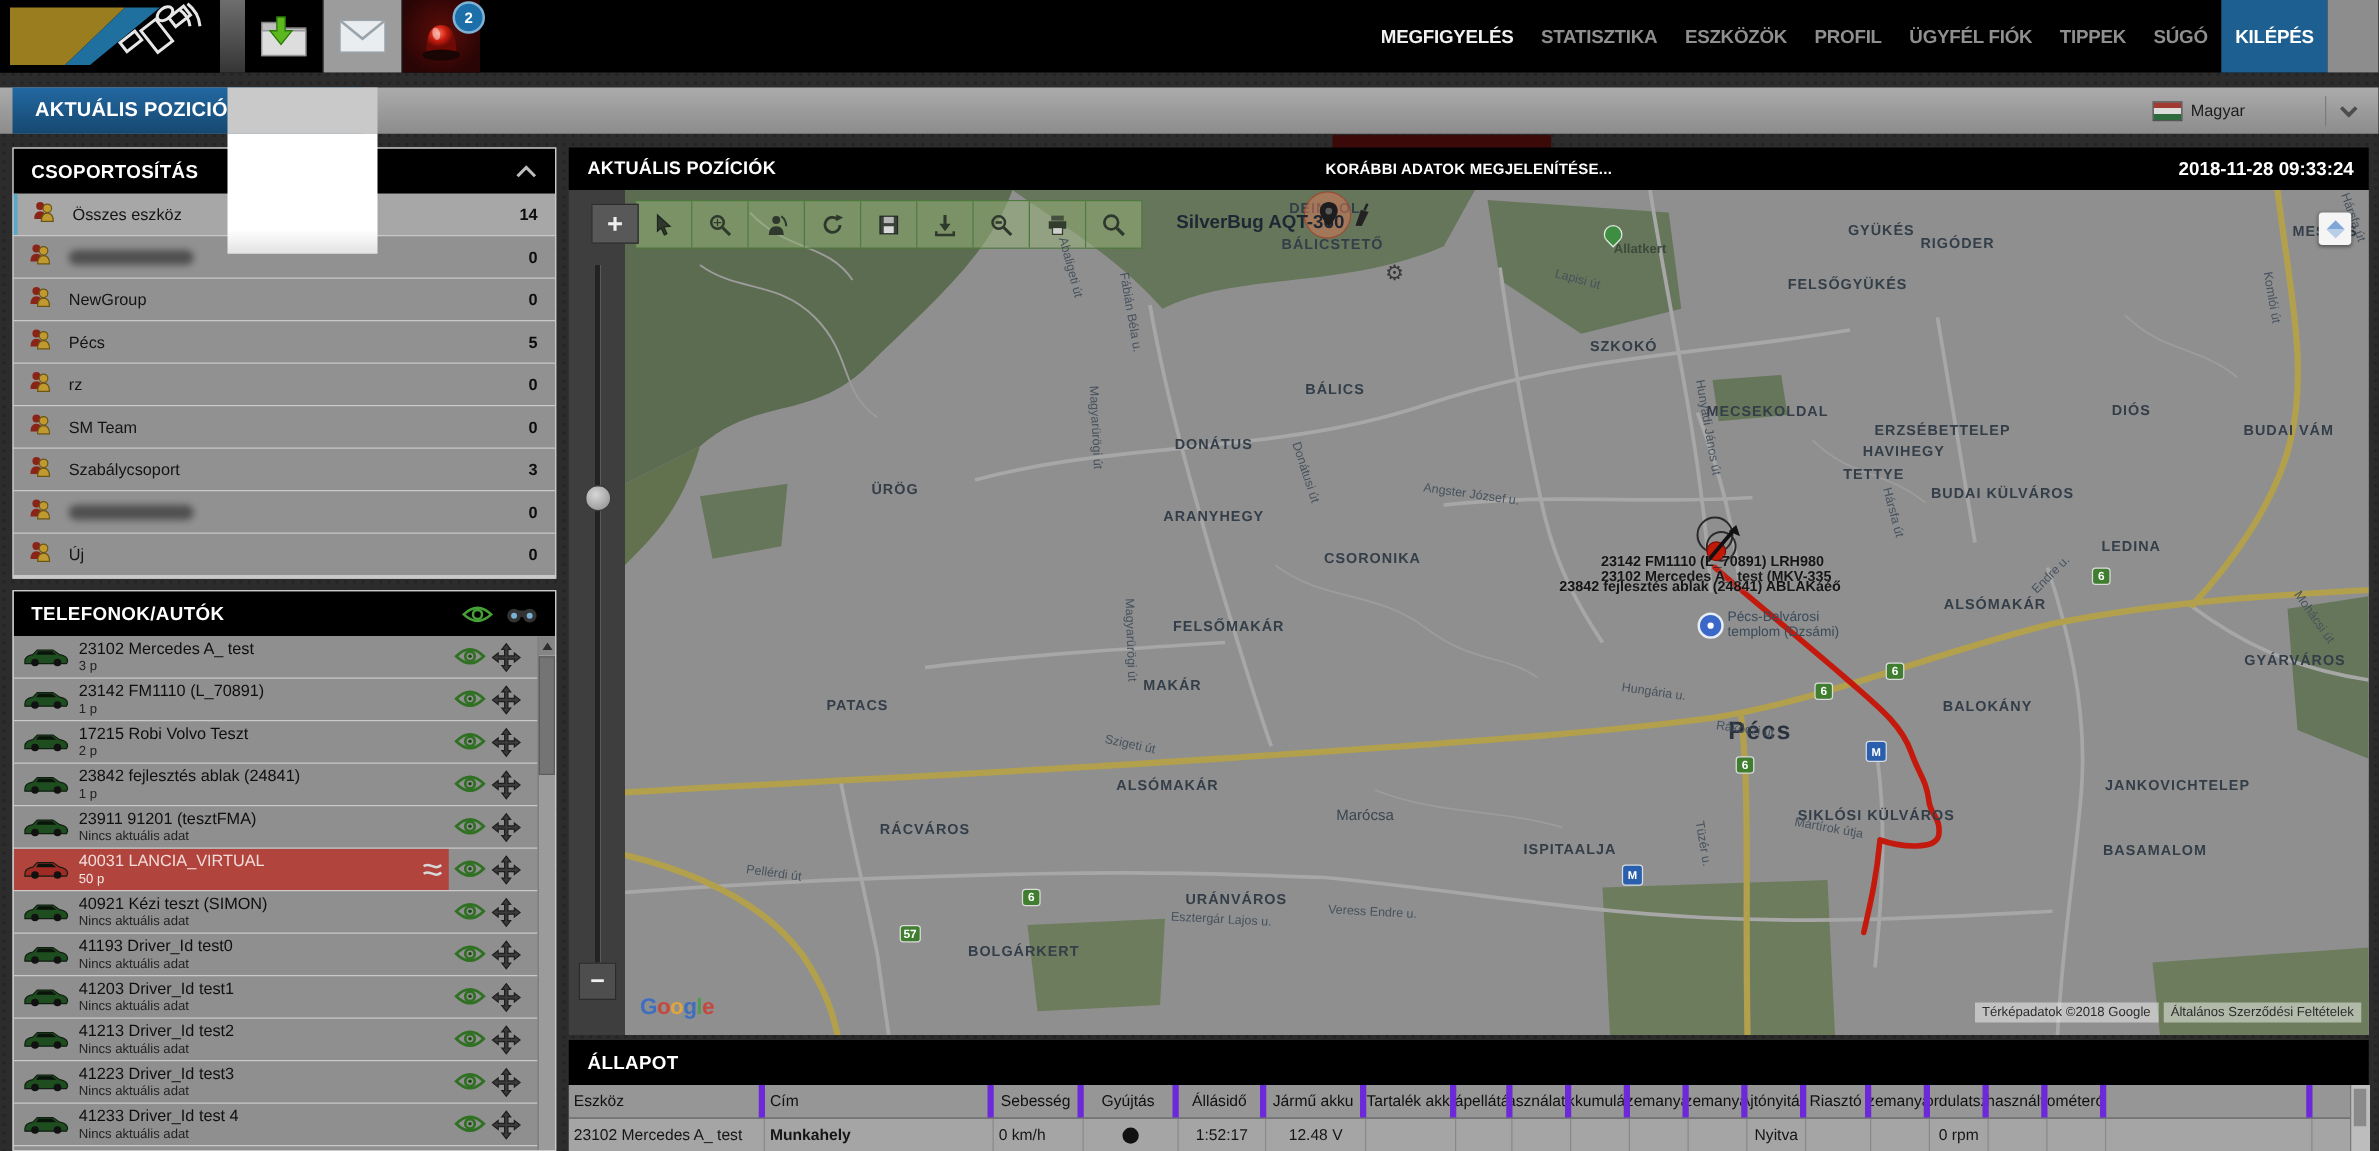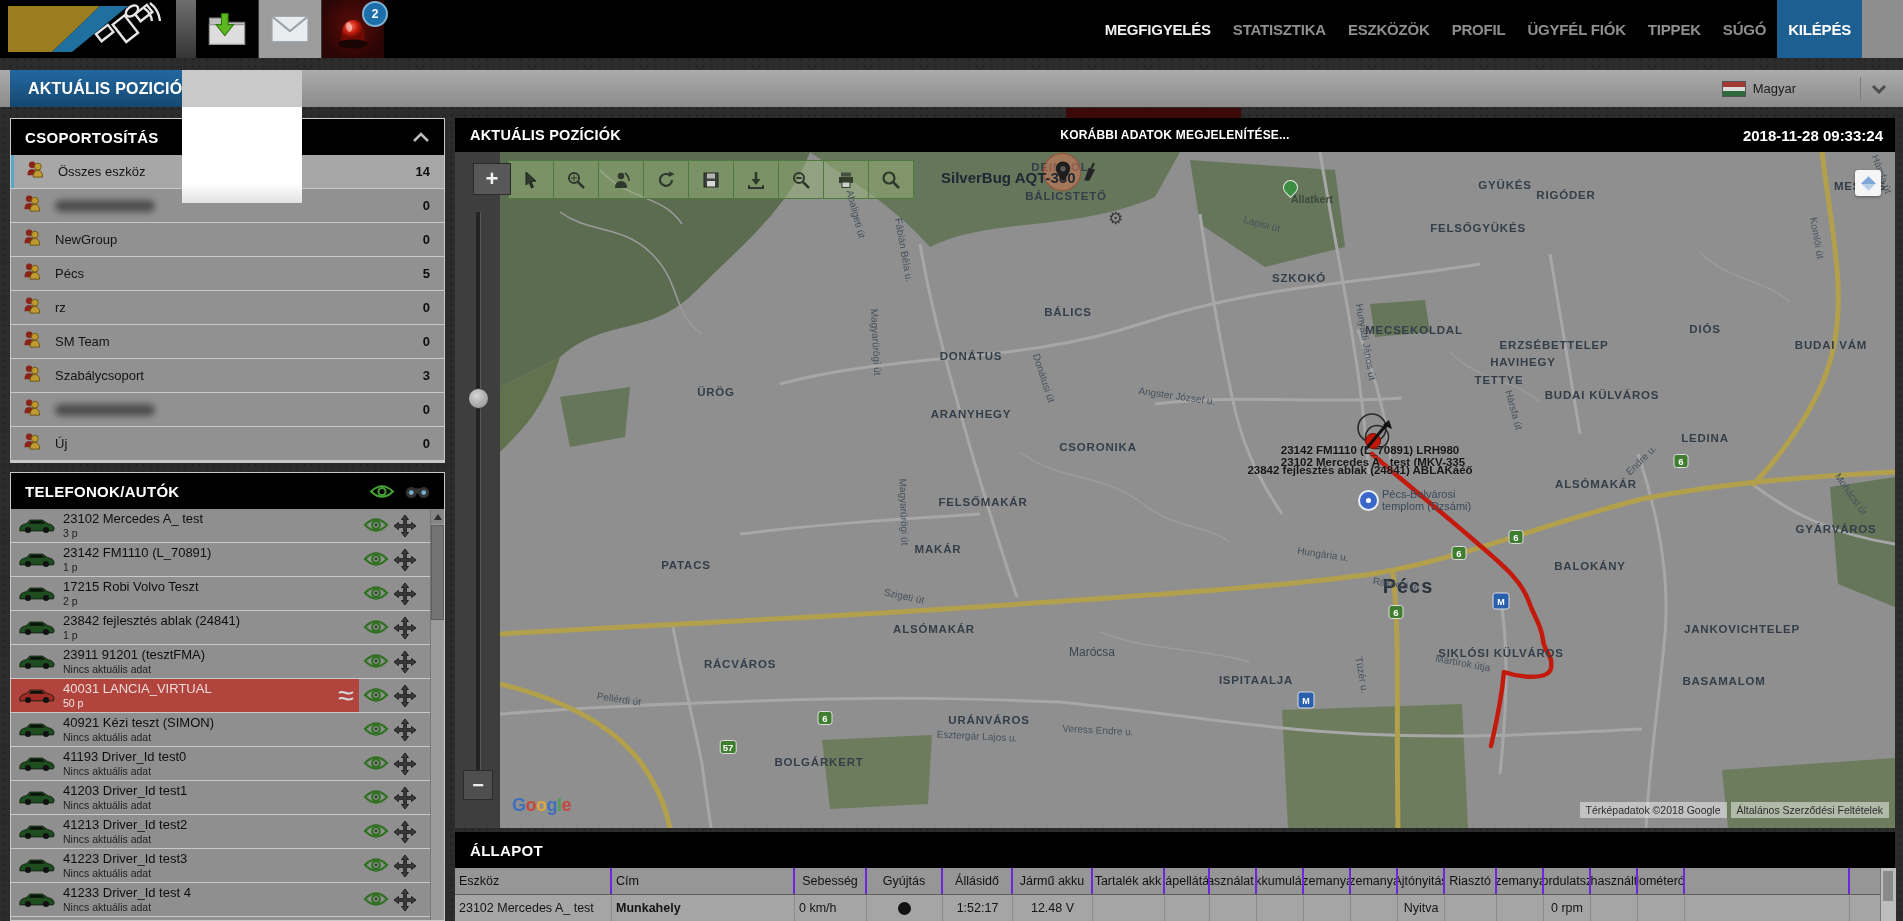--- a/index.html
+++ b/index.html
@@ -124,21 +124,21 @@
   #layersbtn::after{content:"";width:13px;height:13px;background:linear-gradient(135deg,#7fa8d9 50%,#b9cfe8 50%);transform:rotate(45deg) scale(0.8);}
   #glogo{position:absolute;left:12px;bottom:12px;font-size:18px;font-weight:bold;letter-spacing:-0.5px;}
   #attrib{position:absolute;right:6px;bottom:10px;display:flex;gap:4px;}
   #attrib span{background:rgba(245,245,245,0.5);color:#2c2c2c;font-size:10.5px;padding:2px 6px;}
   
   #status-hd{left:455px;top:832px;width:1440px;height:36px;background:#000;color:#fff;display:flex;align-items:center;}
   #status-hd span{font-weight:bold;font-size:15px;margin-left:15px;letter-spacing:0.3px;}
   #status-cols{left:455px;top:868px;width:1440px;height:27px;background:#969696;display:flex;border-bottom:1px solid #5f5f5f;box-sizing:border-box;}
   #status-row{left:455px;top:895px;width:1440px;height:26px;background:#a5a5a5;display:flex;}
   .scell{flex:none;display:flex;align-items:center;overflow:hidden;white-space:nowrap;box-sizing:border-box;
-    border-right:2px solid #6d28d9;font-size:12.5px;color:#151515;padding:0 4px;}
+    border-right:5px solid #6d28d9;font-size:12.5px;color:#151515;padding:0 4px;}
   #status-cols .scell{font-weight:normal;color:#111;}
   #status-row .scell{border-right:1px solid #8a8a8a;}
   .scell.cen{justify-content:center;}
   .scell.bold{font-weight:bold;}
   .dot{width:13px;height:13px;border-radius:50%;background:#111;}
   #status-scroll{left:1880px;top:868px;width:15px;height:53px;background:#bdbdbd;border-left:1px solid #777;}
   #status-thumb{position:absolute;left:2px;top:3px;width:10px;height:30px;background:#8a8a8a;}
 </style>
 </head>
 <body>

